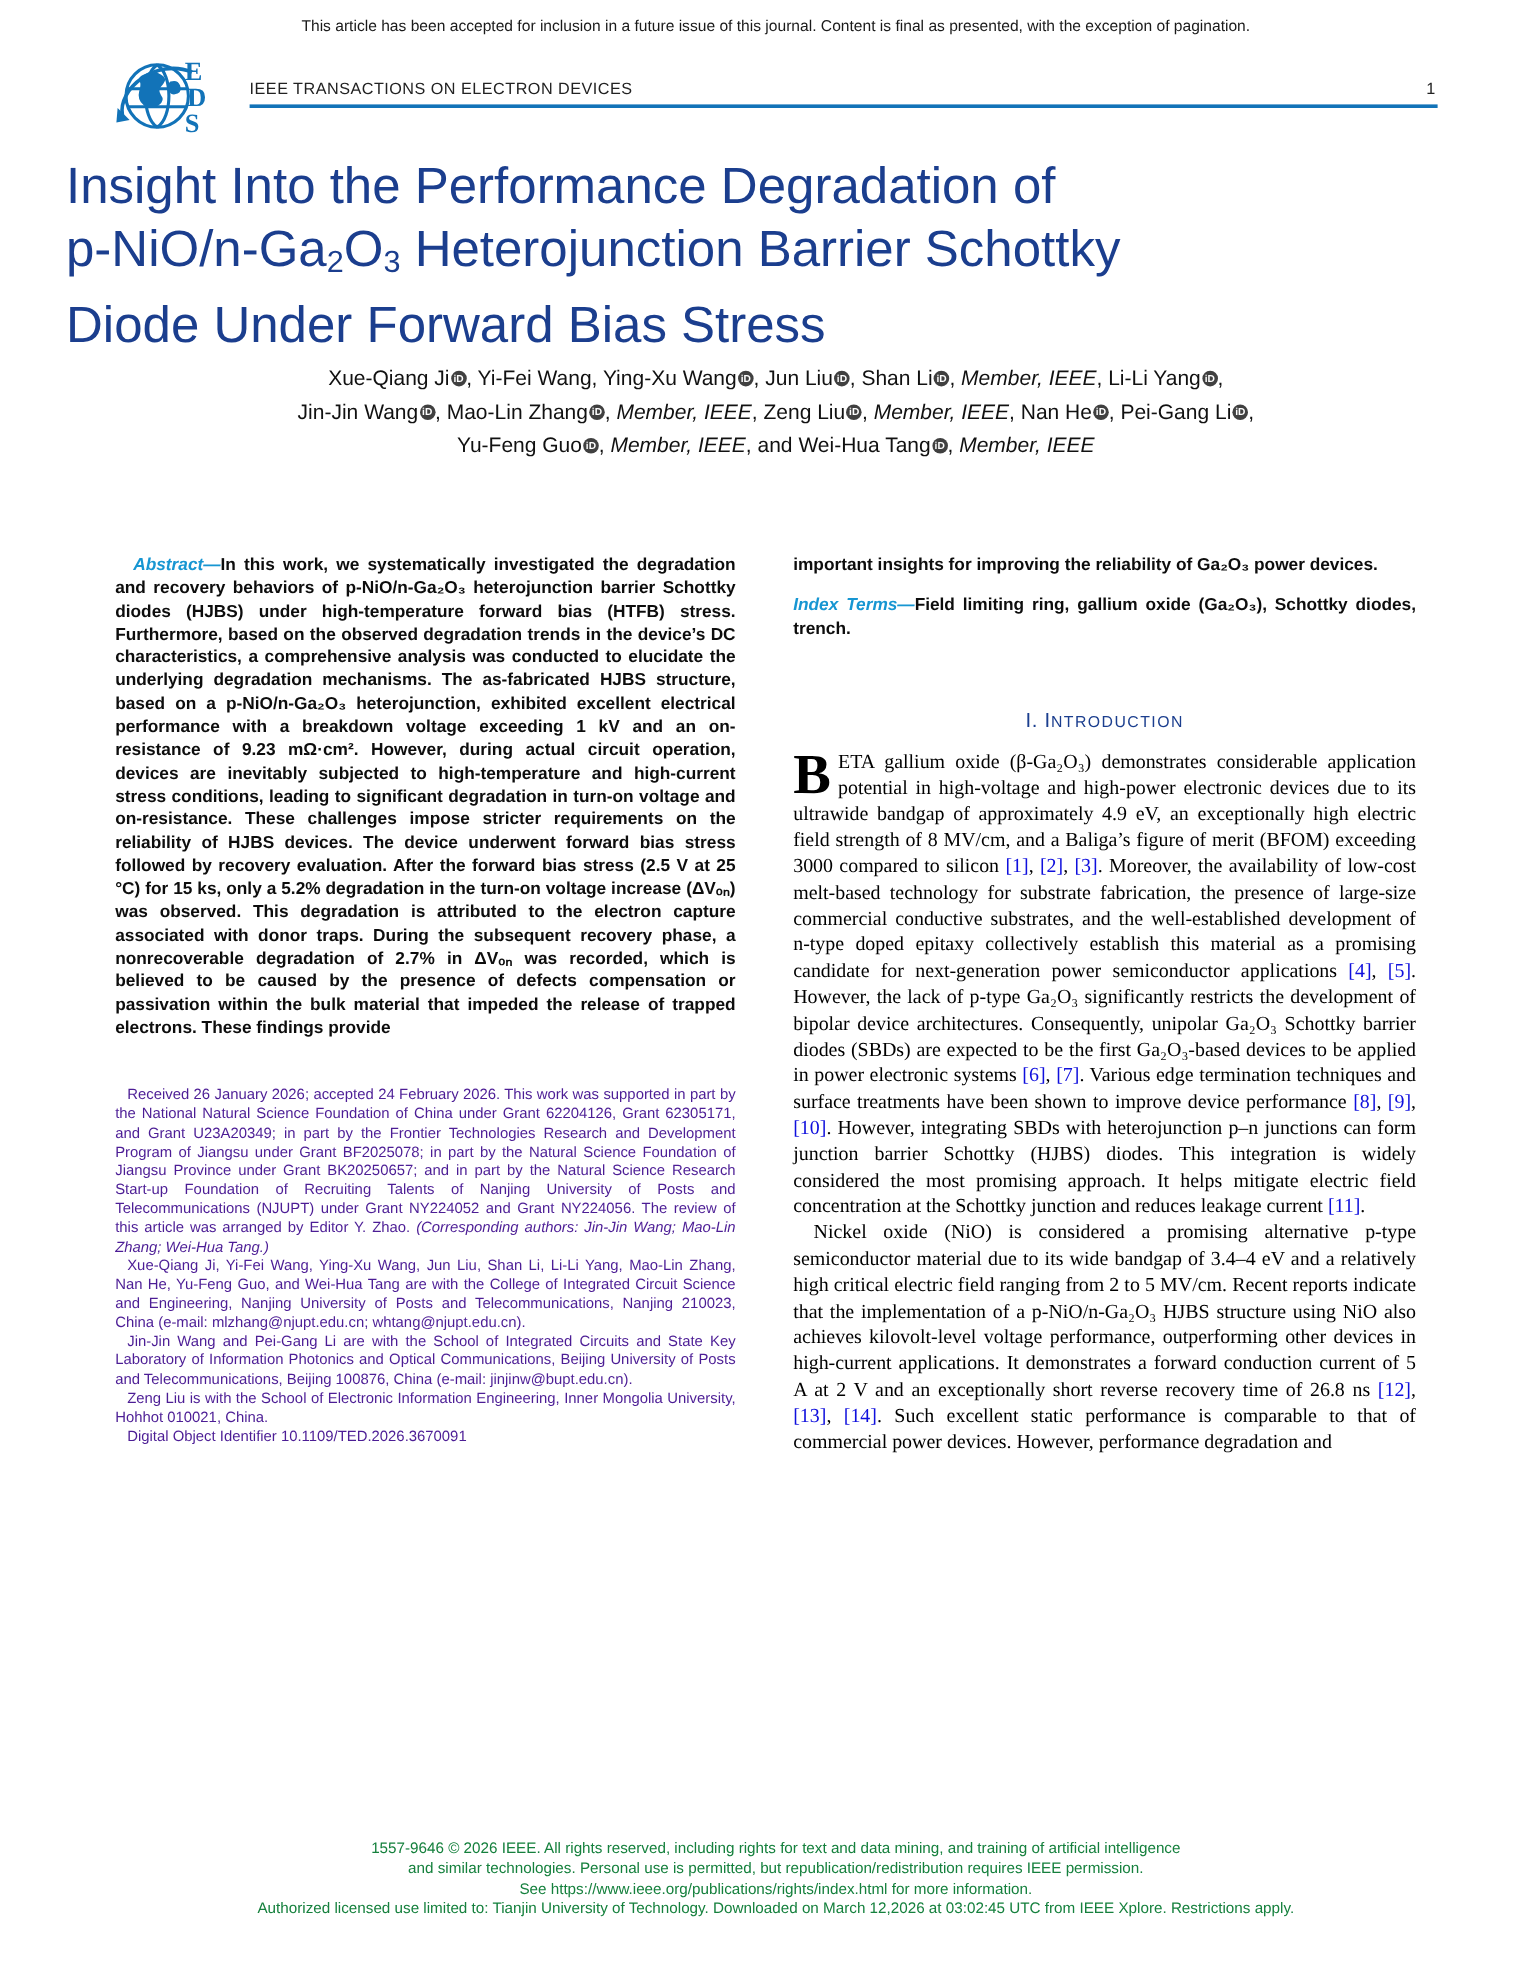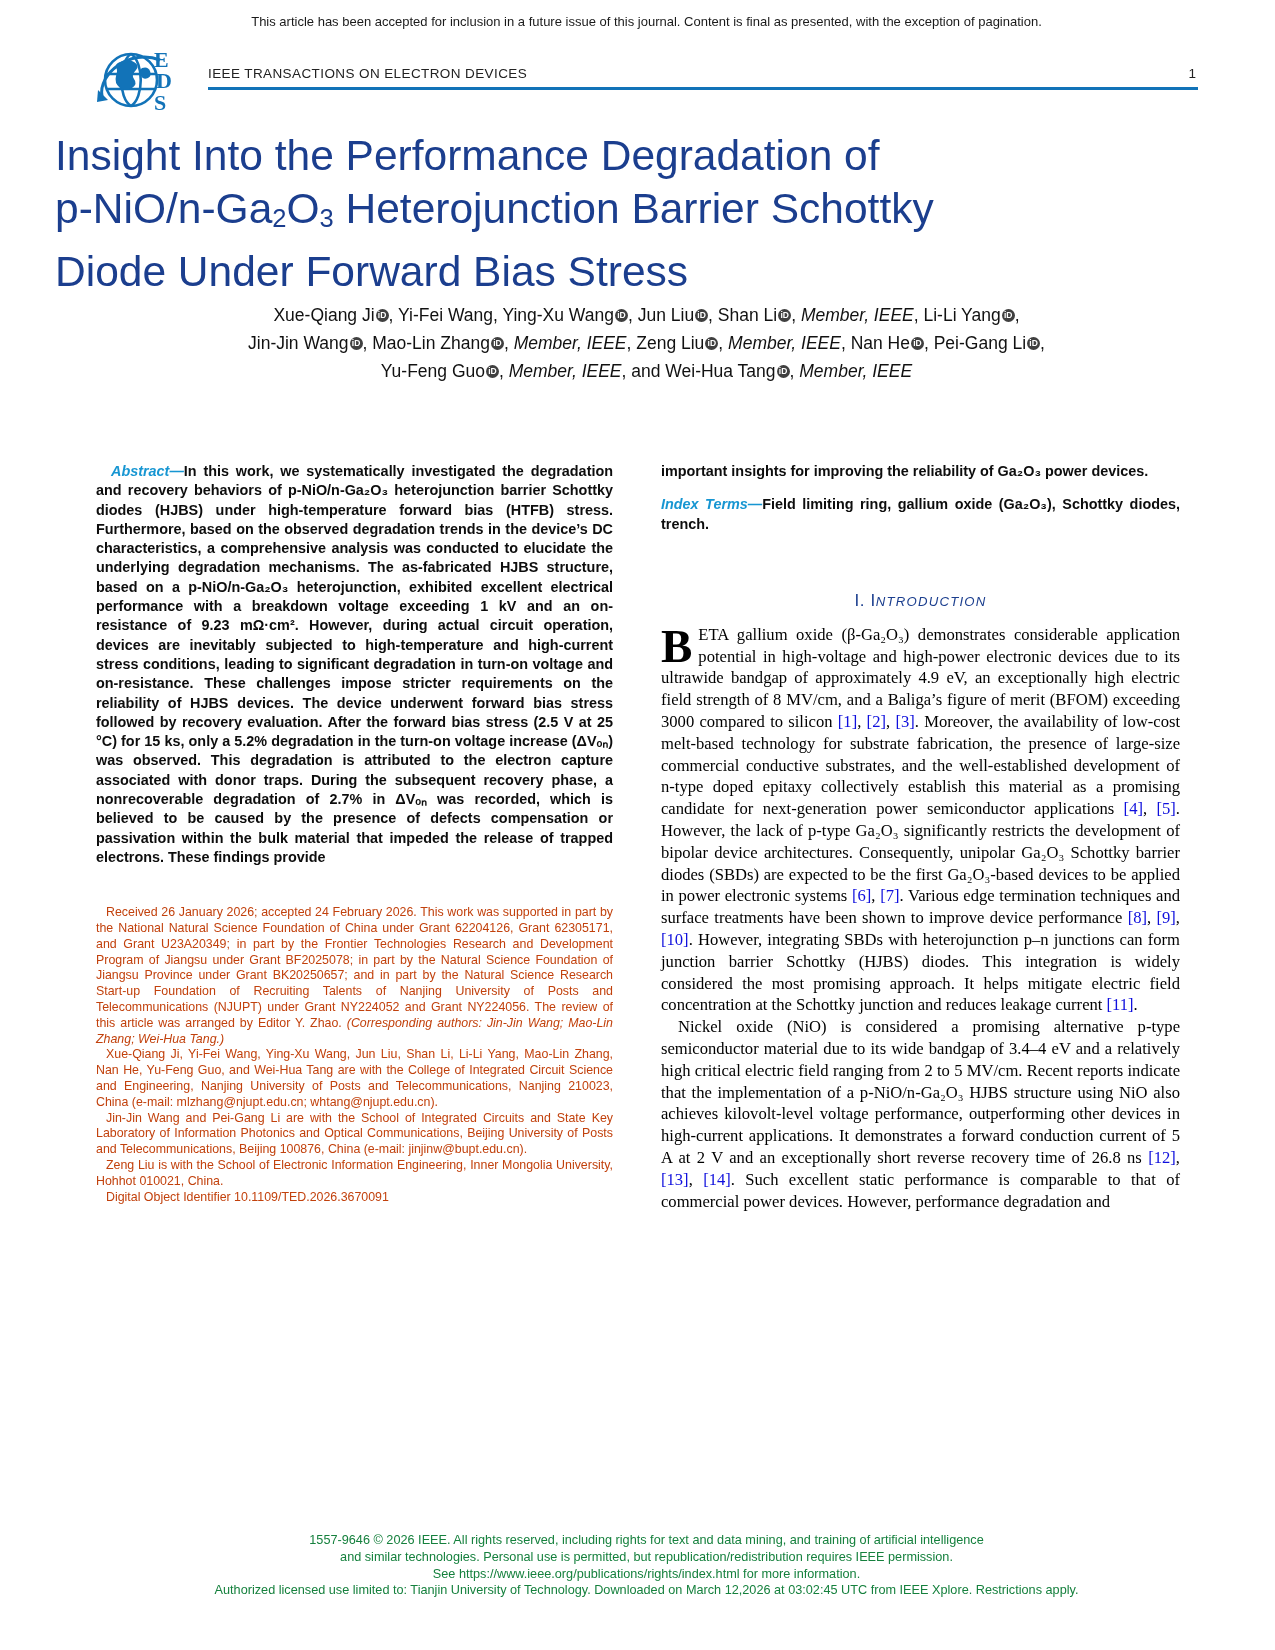--- a/index.html
+++ b/index.html
@@ -46,34 +46,34 @@
     margin:0; font-weight:bold; font-size:14.4px; line-height:19.3px; color:#0d0d0d;
   }
   .indent1 { text-indent:15px; }
   .lead { color:#1796d2; font-style:italic; }
   .index-terms { margin-top:14px; }
 
   .sec-heading {
     margin-top:57px; text-align:center; font-size:17px; color:#1b3e8e;
     letter-spacing:0.6px; font-weight:400;
   }
-  .sec-heading .sc { font-size:13.2px; letter-spacing:1.2px;font-style:italic; }
+  .sec-heading .sc { font-size:13.2px; letter-spacing:1.2px; }
 
   .body-text {
     font-family:"Liberation Serif", serif; font-size:16.6px; line-height:21.8px;
     margin:13px 0 0 0; color:#000;
   }
   .dropcap {
     float:left; font-size:47px; line-height:38px; font-weight:bold;
     padding:3px 6px 0 0; font-family:"Liberation Serif", serif;
   }
   .p-indent { text-indent:17px; margin-top:0; }
   .ref { color:#0f0fdd; }
 
-  .footnotes { margin-top:38px; font-size:12.4px; line-height:15.8px; color:#c2410c; }
+  .footnotes { margin-top:38px; font-size:12.4px; line-height:15.8px; color:#4c1d95; }
   .footnotes p { margin:0; text-indent:10px; }
 
   .footer {
     position:absolute; top:1532px; left:0; right:0; text-align:center;
     font-size:12.7px; line-height:16.8px; color:#15803d;
   }
 </style>
 </head>
 <body>
 

